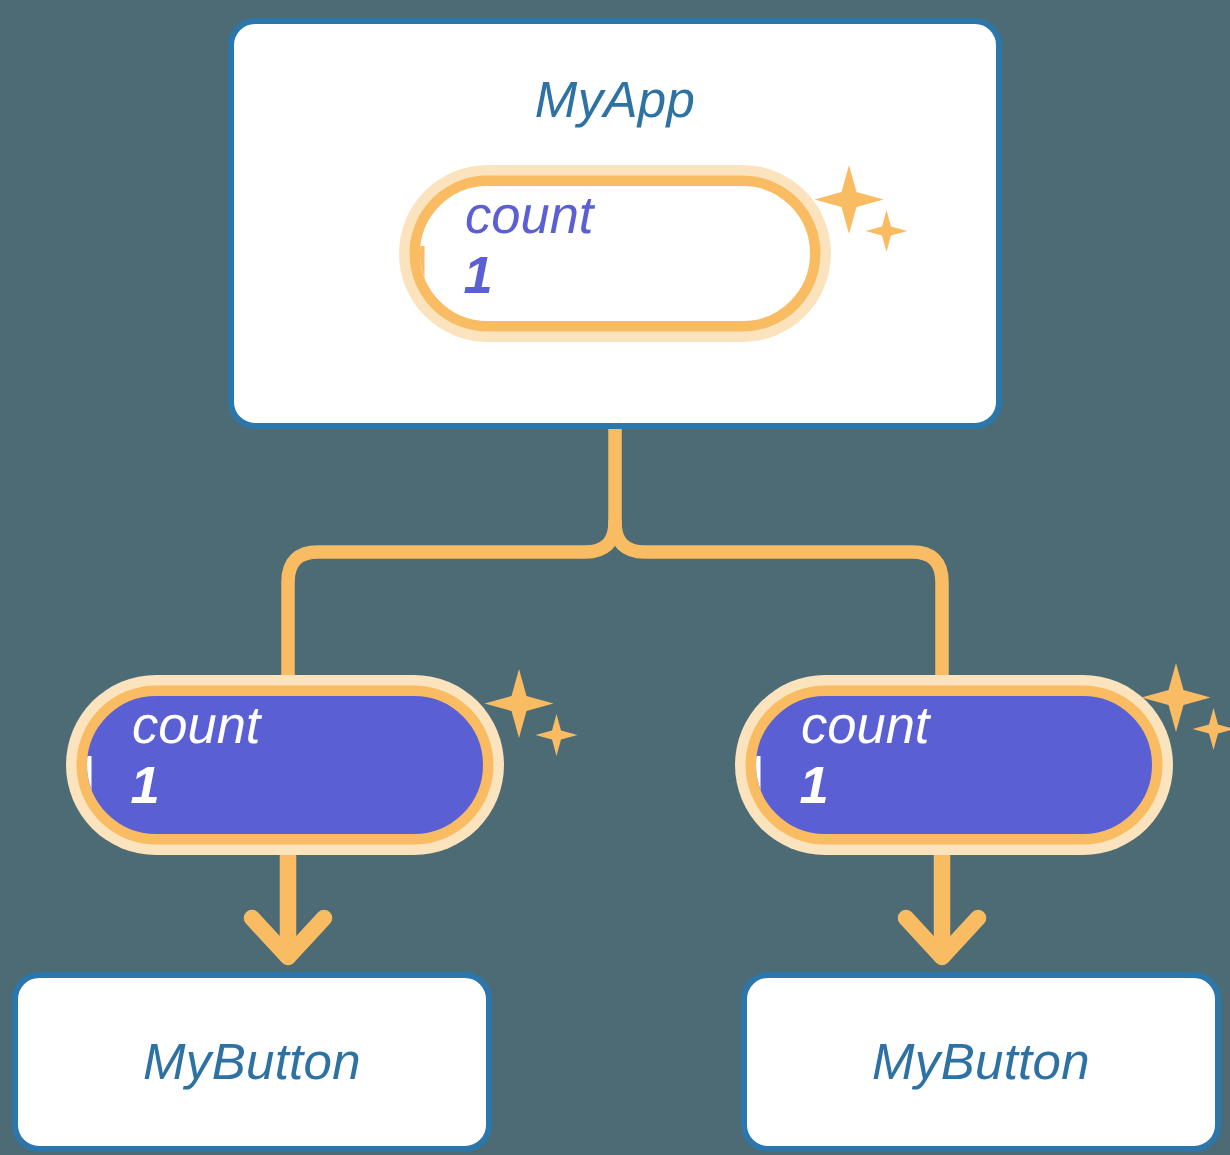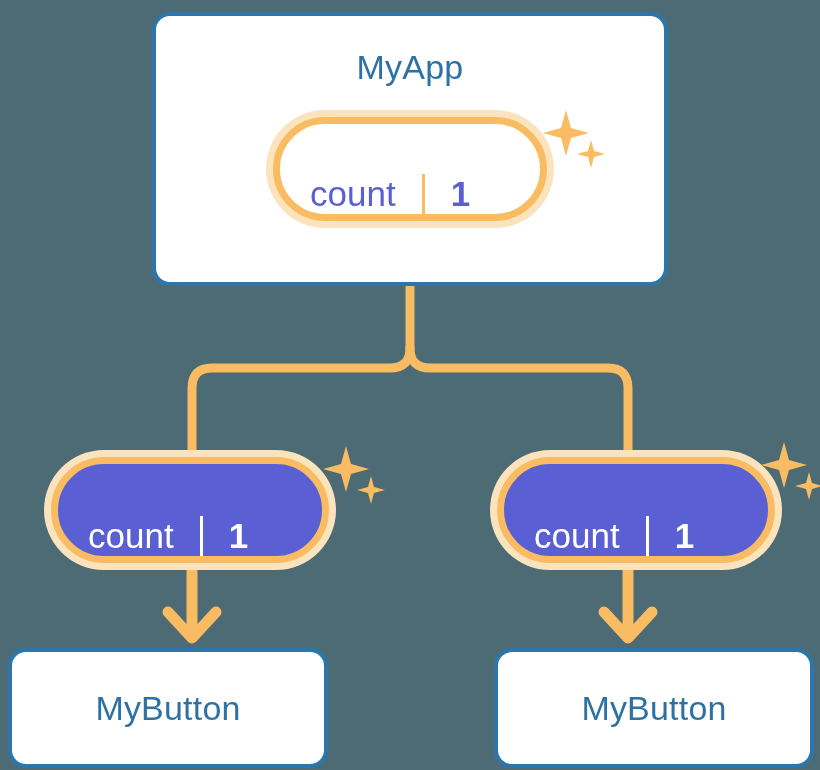--- a/index.html
+++ b/index.html
@@ -10,20 +10,21 @@
     width: 820px;
     height: 770px;
     background: #4d6b74;
     font-family: "Liberation Sans", sans-serif;
     overflow: hidden;
   }
   #stage {
     position: relative;
     width: 676px;
     height: 770px;
+    font-style: italic;
   }
   #wires {
     position: absolute;
     left: 0;
     top: 0;
     width: 820px;
     height: 770px;
     pointer-events: none;
   }
 
@@ -82,22 +83,23 @@
     padding: 7px;
     display: flex;
   }
   .pill-ring {
     box-sizing: border-box;
     border-radius: 999px;
     border: 7px solid #f9bc63;        
     width: 100%;
     height: 100%;
     display: flex;
-    align-items: flex-end;
+    align-items: flex-start;
     overflow: hidden;
+    flex-direction: column;
   }
   .pill-cell {
     display: flex;
     align-items: center;
     justify-content: center;
     box-sizing: border-box;
     white-space: nowrap;
   }
   .pill-name {
     flex: 0 0 auto;

